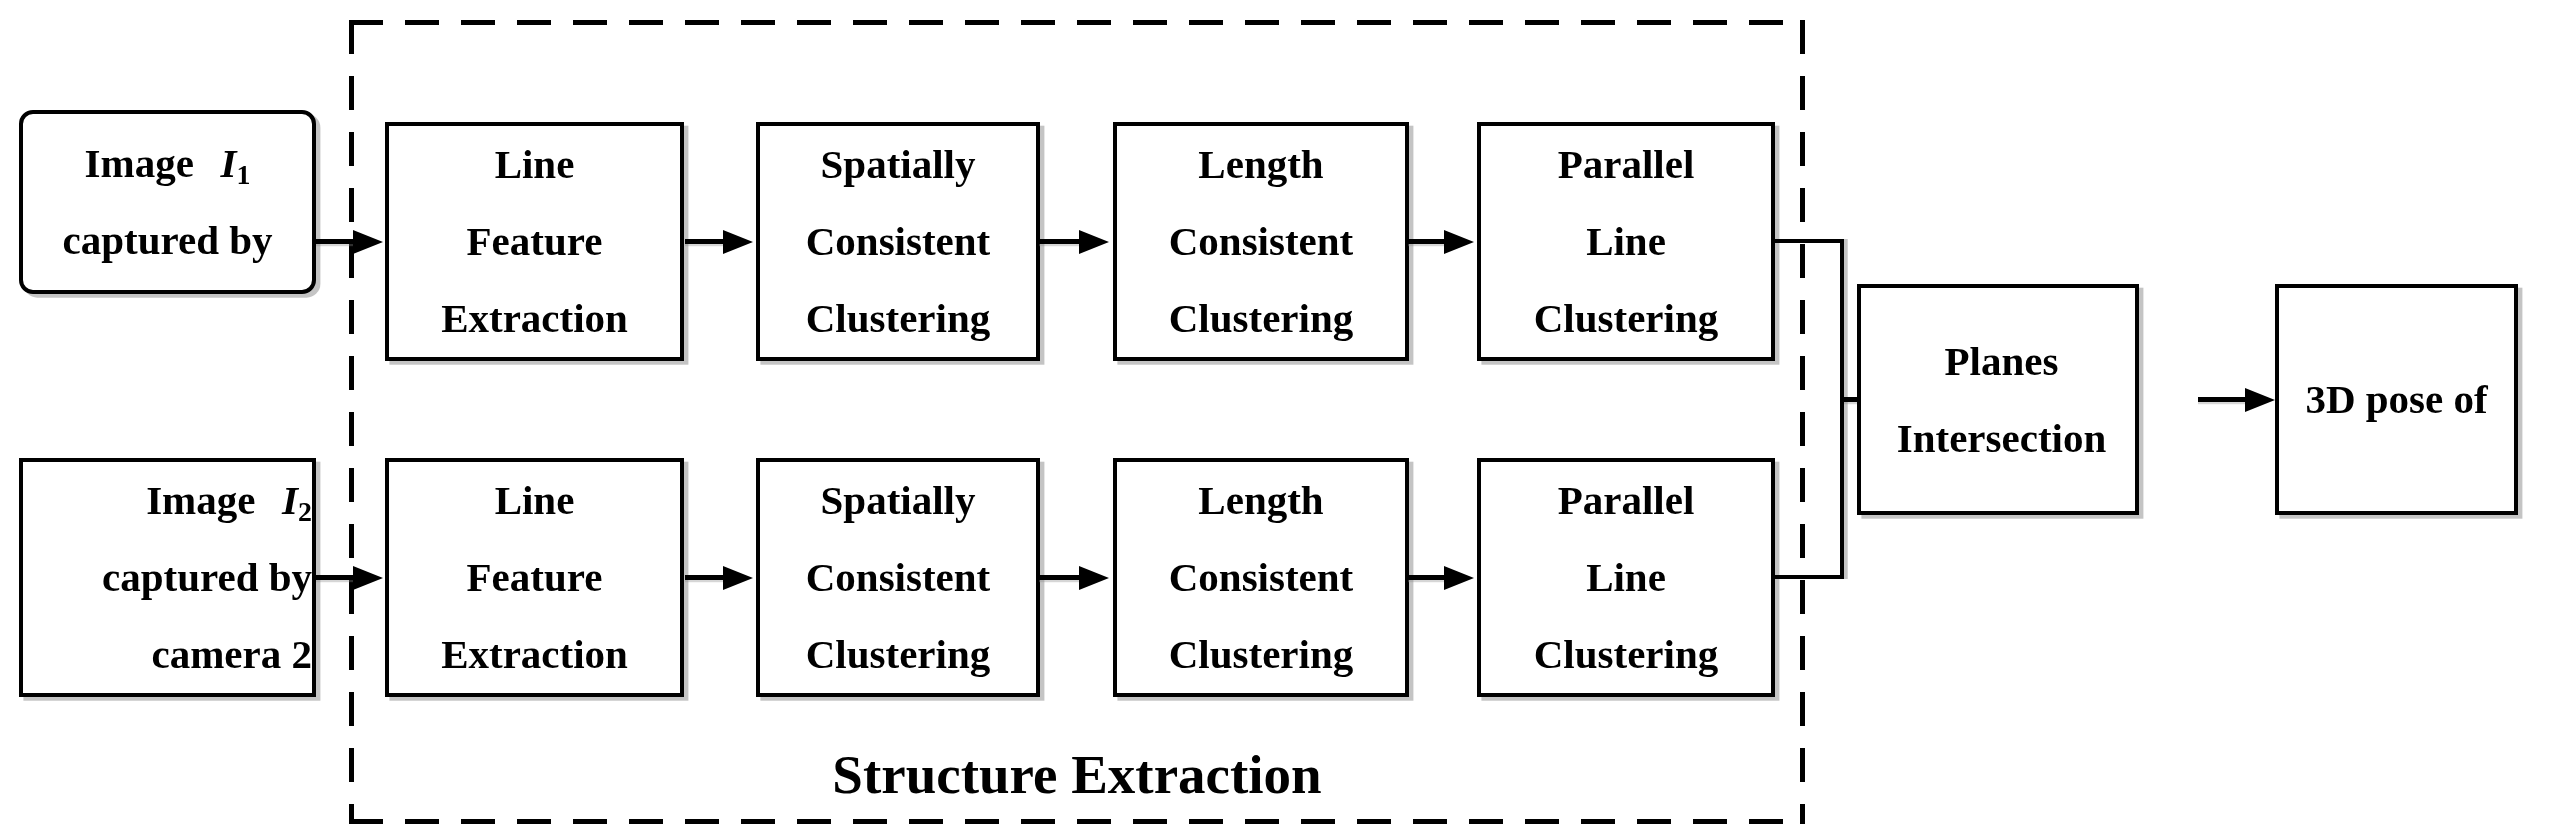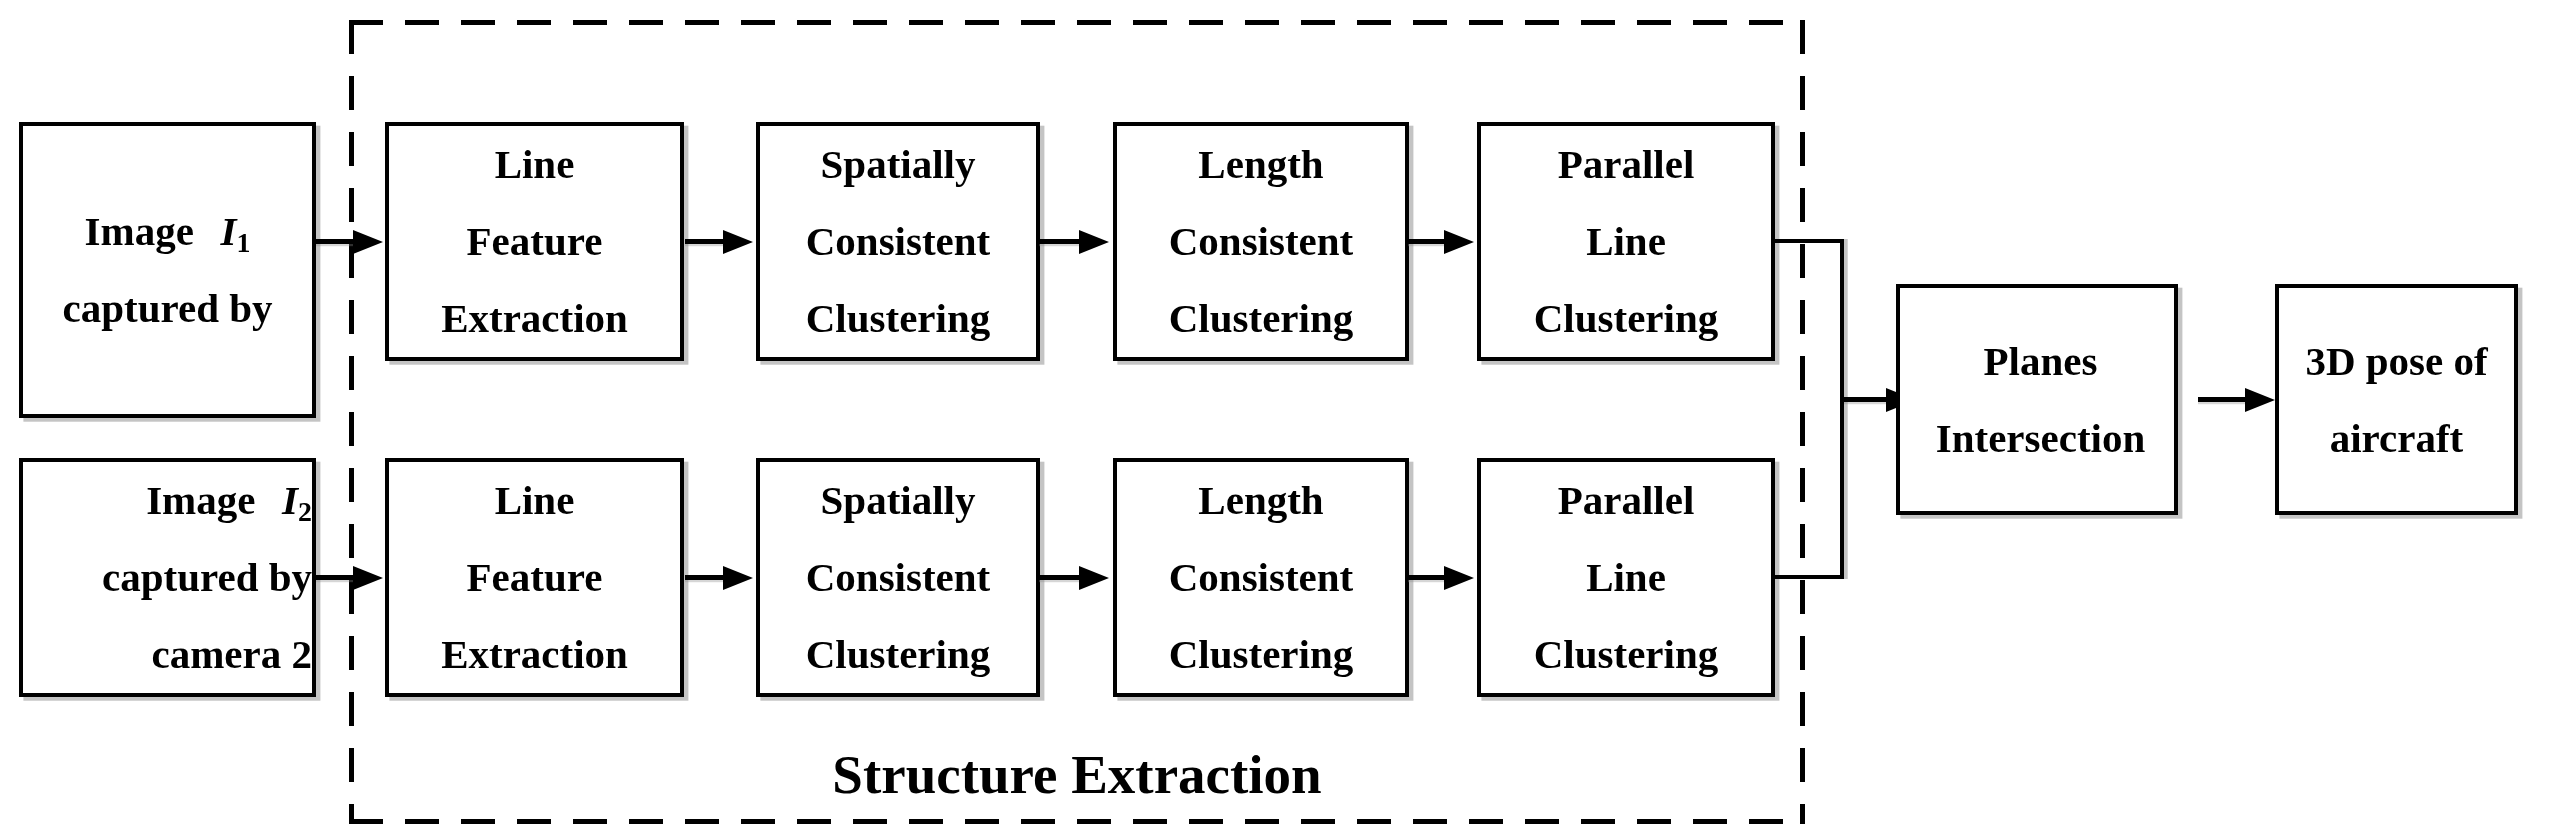--- a/index.html
+++ b/index.html
@@ -62,21 +62,21 @@
 
 <div id="canvas">
 
   <div class="dash-h" style="left:349px;top:20px;width:1456px;"></div>
   <div class="dash-h" style="left:349px;top:819px;width:1456px;"></div>
   <div class="dash-v" style="left:349px;top:20px;height:804px;"></div>
   <div class="dash-v" style="left:1800px;top:20px;height:804px;"></div>
 
   <div class="caption" style="left:349px;top:717px;width:1456px;">Structure Extraction</div>
 
-  <div class="node" style="left:19px;top:122px;width:297px;height:296px;">
+  <div class="node" style="left:19px;top:110px;width:297px;height:184px;border-radius:14px;">
     <div class="ln"><span>Image</span><span class="var-gap"></span><em>I</em><sub>1</sub></div>
     <div class="ln">captured by</div>
   </div>
 
   <div class="harrow" style="left:316px;top:229px;width:67px;">
       <i class="shaft"></i>
       <i class="head"></i>
     </div>
 
   <div class="node" style="left:385px;top:122px;width:299px;height:239px;">
@@ -170,29 +170,28 @@
 
   <div class="hline" style="left:1775px;top:239px;width:69px;"></div>
   <div class="hline" style="left:1775px;top:575px;width:69px;"></div>
   <div class="vline" style="left:1840px;top:239px;height:340px;"></div>
 
   <div class="harrow" style="left:1844px;top:387px;width:72px;">
       <i class="shaft"></i>
       <i class="head"></i>
     </div>
 
-  <div class="node" style="left:1896px;top:284px;width:282px;height:231px;padding-left:7px;">
+  <div class="node" style="left:1857px;top:284px;width:282px;height:231px;padding-left:7px;">
     <div class="ln">Planes</div>
     <div class="ln">Intersection</div>
   </div>
 
   <div class="harrow" style="left:2198px;top:387px;width:77px;">
       <i class="shaft"></i>
       <i class="head"></i>
     </div>
 
   <div class="node" style="left:2275px;top:284px;width:243px;height:231px;">
     <div class="ln">3D pose of</div>
-    <div class="ln">aircraft</div>
   </div>
 
 </div>
 
 
 </body></html>

